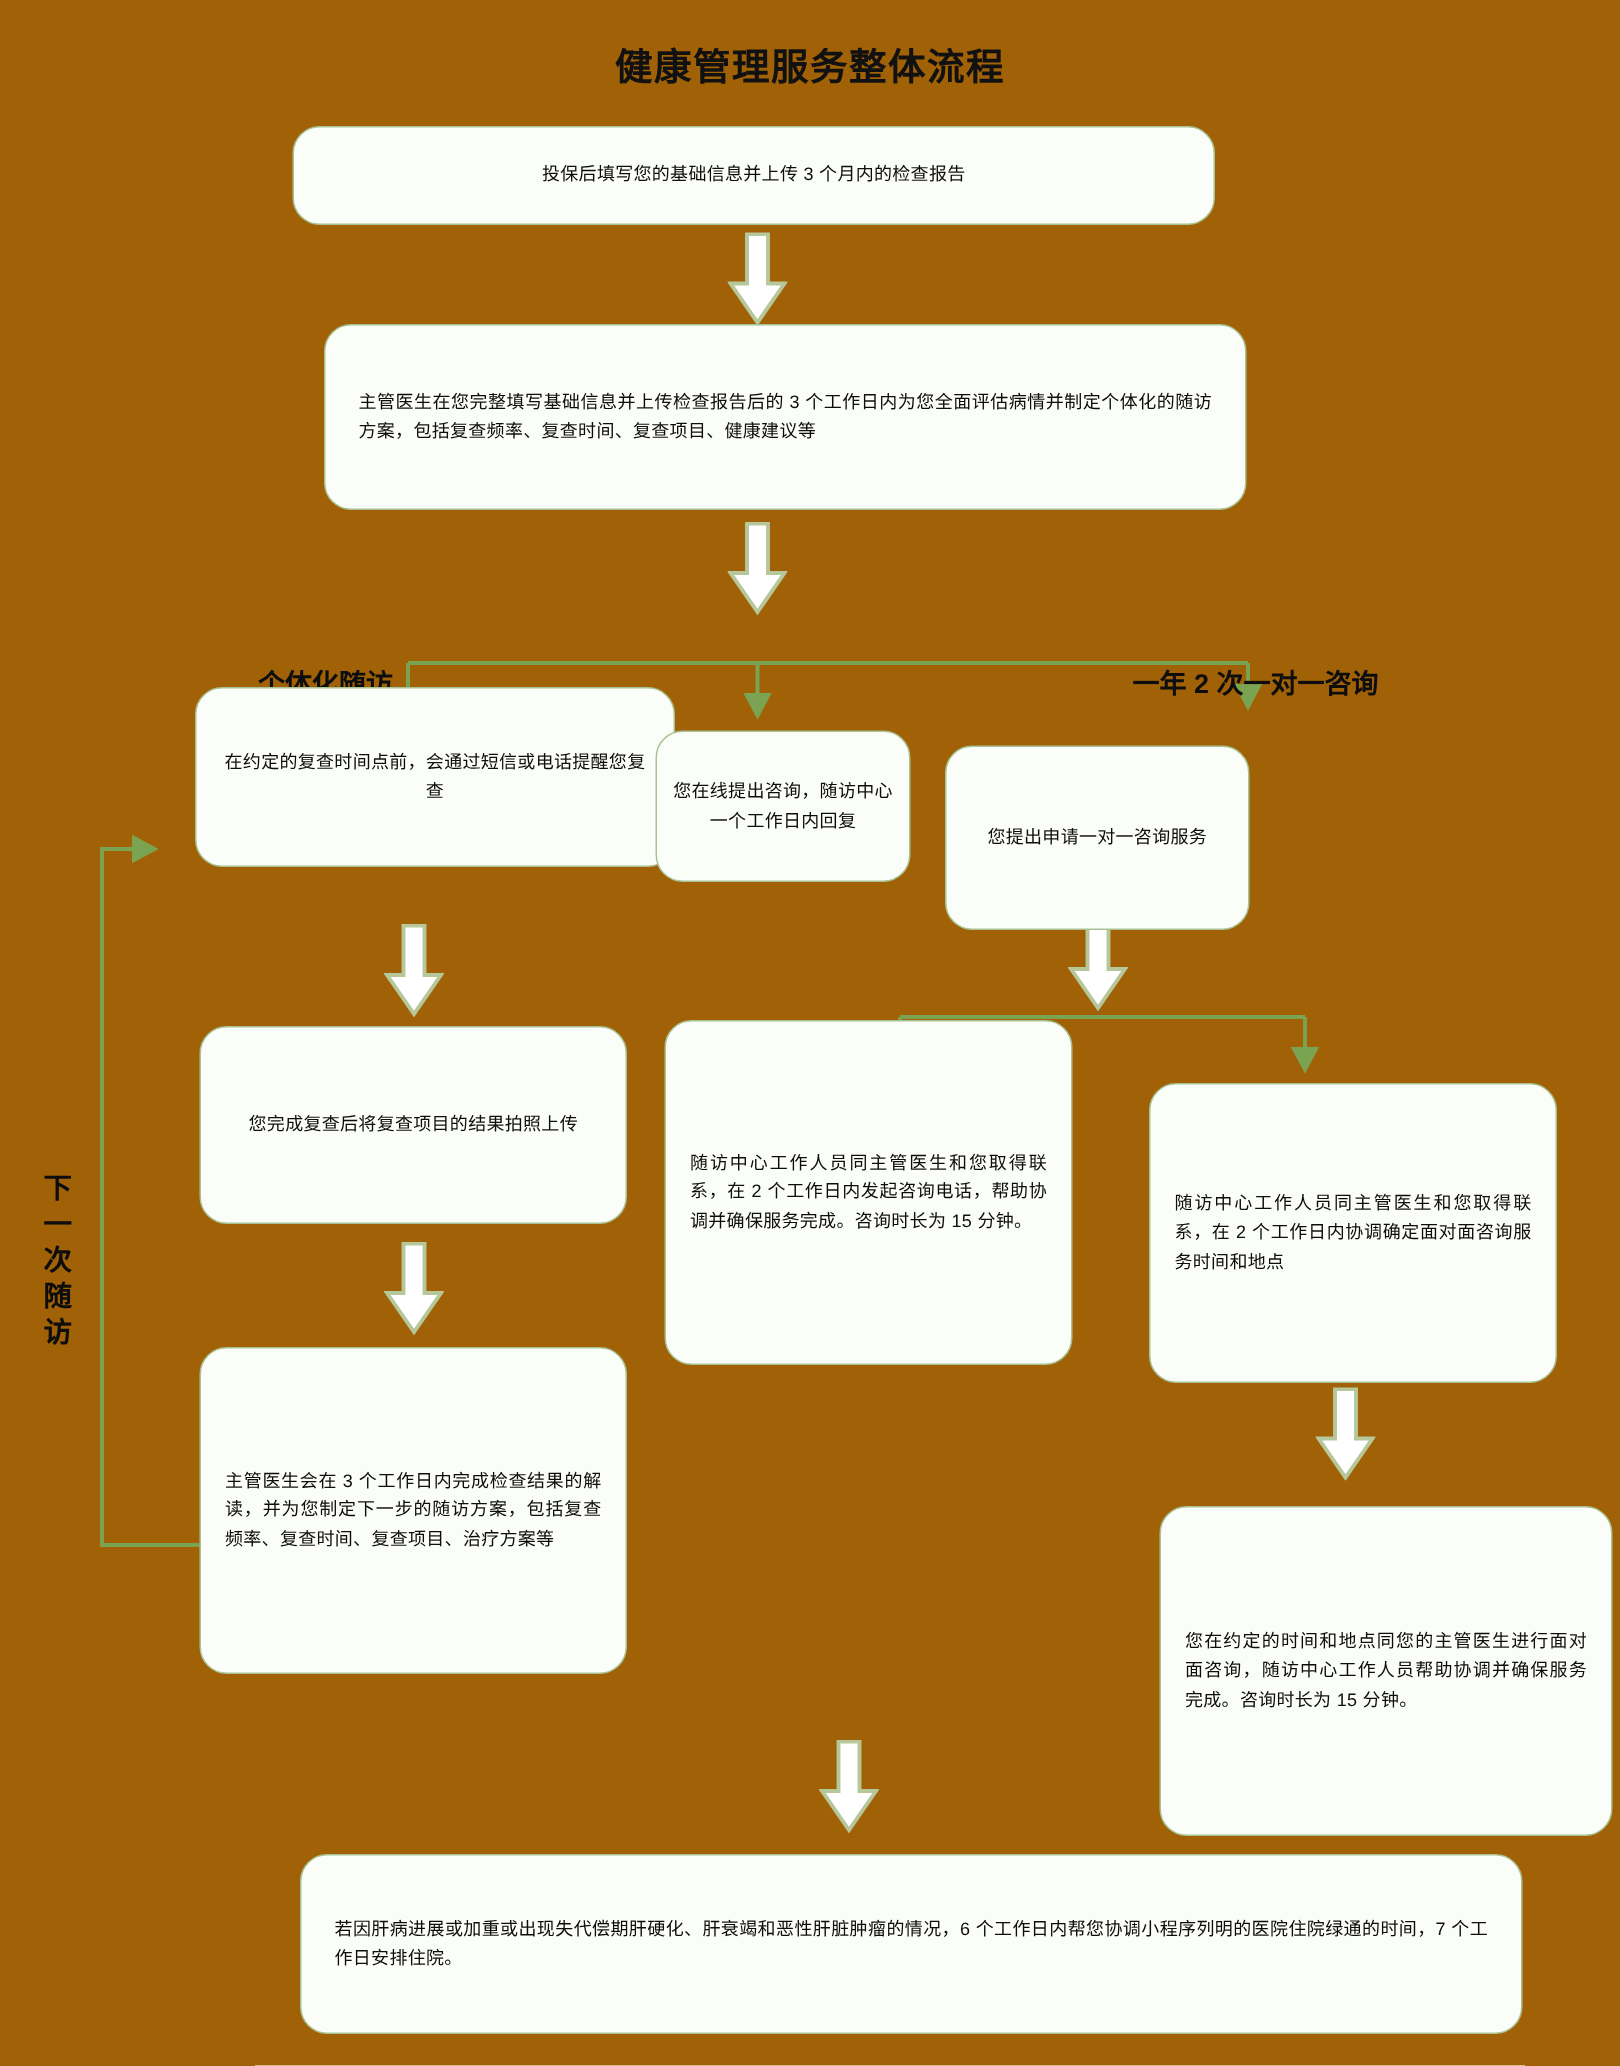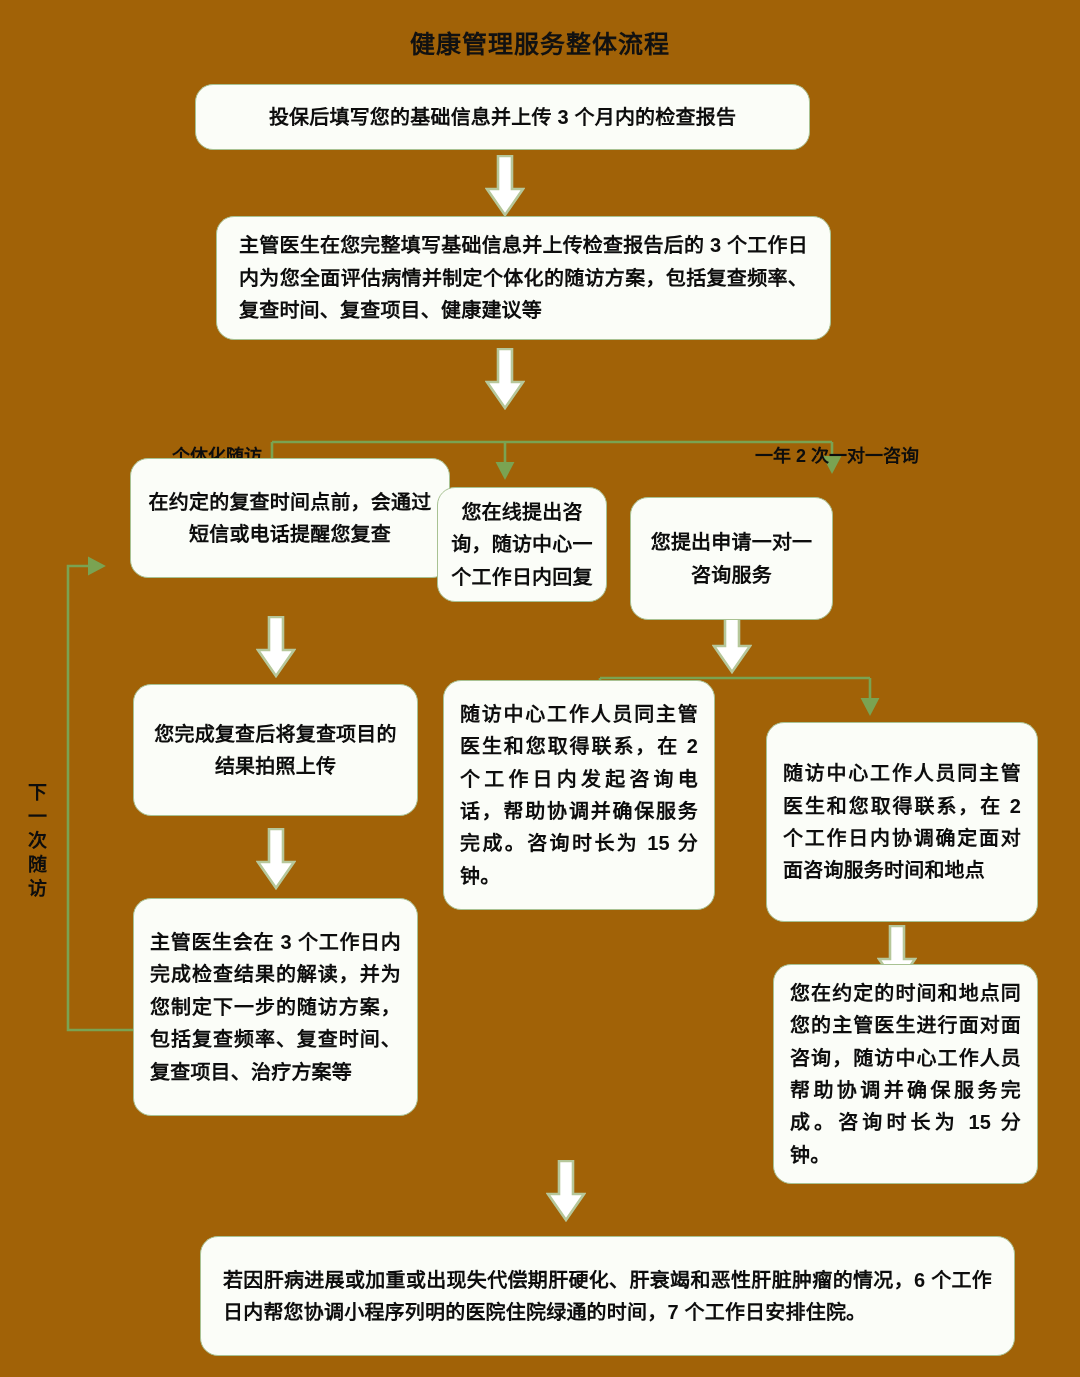--- a/index.html
+++ b/index.html
@@ -37,24 +37,24 @@
     box-sizing: border-box;
     border: 1.5px solid #a8c293;
     border-radius: 18px;
     background: #fbfdf8;
     display: flex;
     align-items: center;
     justify-content: center;
     padding: 6px 14px;
   }
   .box .txt {
-    font-size: 20px;
+    font-size: 12px;
     line-height: 1.62;
     color: #0d0d0d;
-    font-weight: 700;
+    font-weight: 400;
     letter-spacing: 0.2px;
     width: 100%;
   }
   .txt.center { text-align: center; }
   .txt.just   { text-align: justify; text-align-last: left; }
 
   
   .blabel {
     position: absolute;
     font-size: 18px;
@@ -139,21 +139,21 @@
   </div>
 
   <div class="box" style="left:216px; top:216px; width:615px; height:124px; padding:8px 22px;">
     <div class="txt just">主管医生在您完整填写基础信息并上传检查报告后的 3 个工作日内为您全面评估病情并制定个体化的随访方案，包括复查频率、复查时间、复查项目、健康建议等</div>
   </div>
 
   <div class="box" style="left:130px; top:458px; width:320px; height:120px;">
     <div class="txt center">在约定的复查时间点前，会通过短信或电话提醒您复查</div>
   </div>
 
-  <div class="box" style="left:437px; top:487px; width:170px; height:115px; padding:6px 10px;">
+  <div class="box" style="left:437px; top:487px; width:170px; height:101px; padding:6px 10px;">
     <div class="txt center">您在线提出咨询，随访中心一个工作日内回复</div>
   </div>
 
   <div class="box" style="left:630px; top:481px; width:203px; height:123px; padding:6px 14px;margin-top:16px;">
     <div class="txt center">您提出申请一对一咨询服务</div>
   </div>
 
   <div class="box" style="left:133px; top:684px; width:285px; height:132px;">
     <div class="txt center">您完成复查后将复查项目的结果拍照上传</div>
   </div>
@@ -163,21 +163,21 @@
   </div>
 
   <div class="box" style="left:443px; top:680px; width:272px; height:230px; padding:6px 16px;">
     <div class="txt just">随访中心工作人员同主管医生和您取得联系，在 2 个工作日内发起咨询电话，帮助协调并确保服务完成。咨询时长为 15 分钟。</div>
   </div>
 
   <div class="box" style="left:766px; top:722px; width:272px; height:200px; padding:6px 16px;">
     <div class="txt just">随访中心工作人员同主管医生和您取得联系，在 2 个工作日内协调确定面对面咨询服务时间和地点</div>
   </div>
 
-  <div class="box" style="left:773px; top:964px; width:265px; height:220px; padding:6px 16px;">
+  <div class="box" style="left:773px; top:1004px; width:302px; height:220px; padding:6px 16px;">
     <div class="txt just">您在约定的时间和地点同您的主管医生进行面对面咨询，随访中心工作人员帮助协调并确保服务完成。咨询时长为 15 分钟。</div>
   </div>
 
   <div class="box" style="left:200px; top:1236px; width:815px; height:120px; padding:8px 22px;">
     <div class="txt just">若因肝病进展或加重或出现失代偿期肝硬化、肝衰竭和恶性肝脏肿瘤的情况，6 个工作日内帮您协调小程序列明的医院住院绿通的时间，7 个工作日安排住院。</div>
   </div>
 
 </div>
 
 </body></html>

